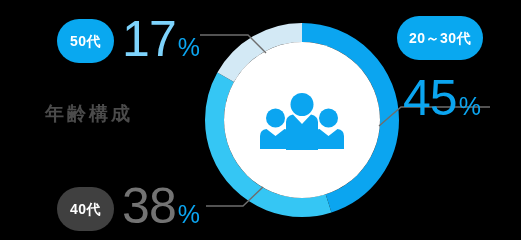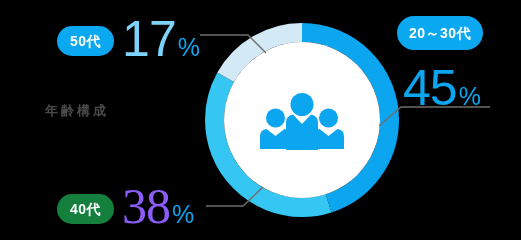--- a/index.html
+++ b/index.html
@@ -55,22 +55,22 @@
     justify-content: center;
     border-radius: 999px;
     color: #ffffff;
     font-size: 14px;
     font-weight: bold;
     letter-spacing: 0.5px;
     line-height: 1;
     white-space: nowrap;
     box-sizing: border-box;
   }
-  .badge-sm { height: 30px; padding: 0 13px; }
-  .badge-lg { height: 34px; padding: 0 12px; }
+  .badge-sm { height: 44px; padding: 0 13px; }
+  .badge-lg { height: 44px; padding: 0 12px; }
 
   .pct {
     line-height: 1;
     white-space: nowrap;
     display: inline-flex;
     align-items: baseline;
   }
   .pct-num {
     font-size: 50px;
     font-weight: 300;
@@ -96,21 +96,21 @@
 
   
   #callout-2030 { left: 397px; top: 16px; }
   #callout-2030 .pct { display: block; margin-top: 13px; margin-left: 6px; }
 
   
   #section-title {
     position: absolute;
     left: 45px;
     top: 104px;
-    font-size: 13px;
+    font-size: 19px;
     font-weight: bold;
     letter-spacing: 3px;
     line-height: 1;
     white-space: nowrap;
   }
 </style>
 </head>
 <body>
 
 <div id="stage">
@@ -154,23 +154,23 @@
         <span class="pct-num" style="color:#7dd3fc;">17</span>
           <span class="pct-sign" style="color:#0BA5F0;">%</span>
       </span>
     </div>
   </div>
 
   <div id="section-title" style="color:#4b4b4b;">年齢構成</div>
 
   <div class="callout" id="callout-40">
     <div class="row">
-      <span class="badge badge-sm" style="background:#15803d;">40代</span>
+      <span class="badge badge-sm" style="background:#404040;">40代</span>
       <span class="pct">
-        <span class="pct-num" style="color:#8b5cf6;font-family:Liberation Serif, serif;">38</span>
+        <span class="pct-num" style="color:#737373;">38</span>
           <span class="pct-sign" style="color:#0BA5F0;">%</span>
       </span>
     </div>
   </div>
 
   <div class="callout" id="callout-2030">
     <span class="badge badge-lg" style="background:#09A8F0;">20～30代</span>
     <span class="pct">
       <span class="pct-num" style="color:#0BA5F0;">45</span><span class="pct-sign" style="color:#0BA5F0;">%</span>
     </span>

